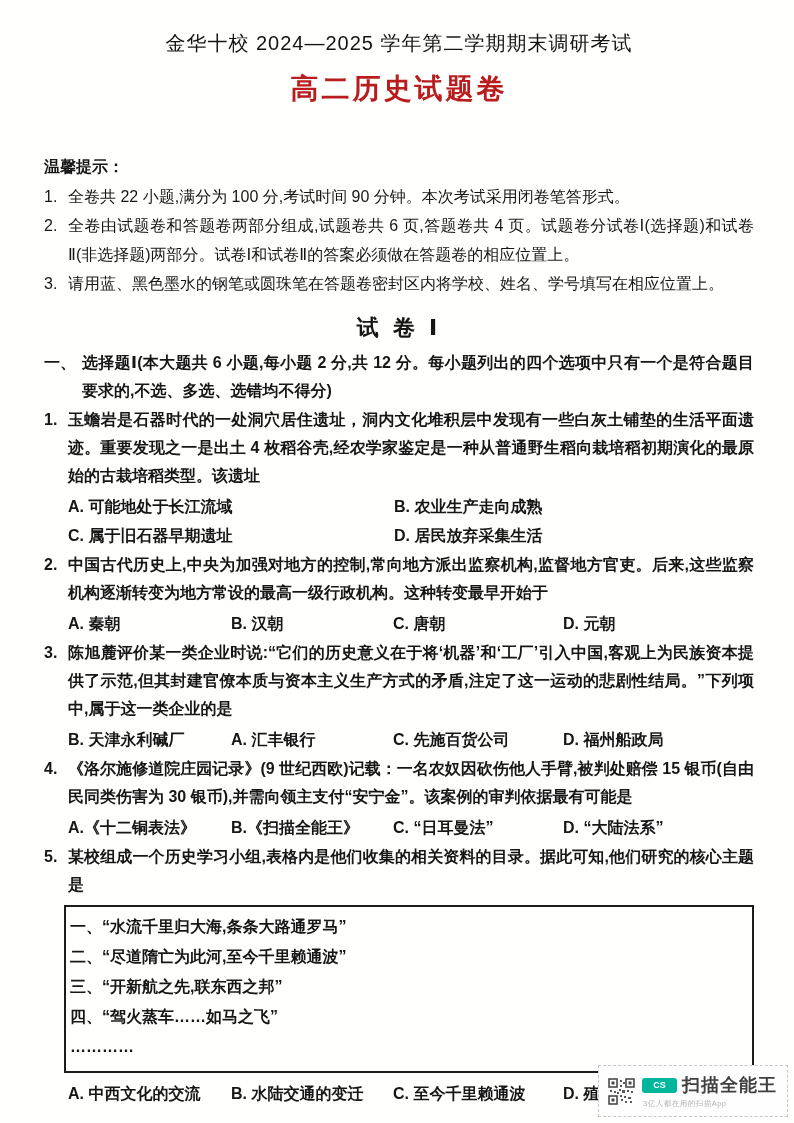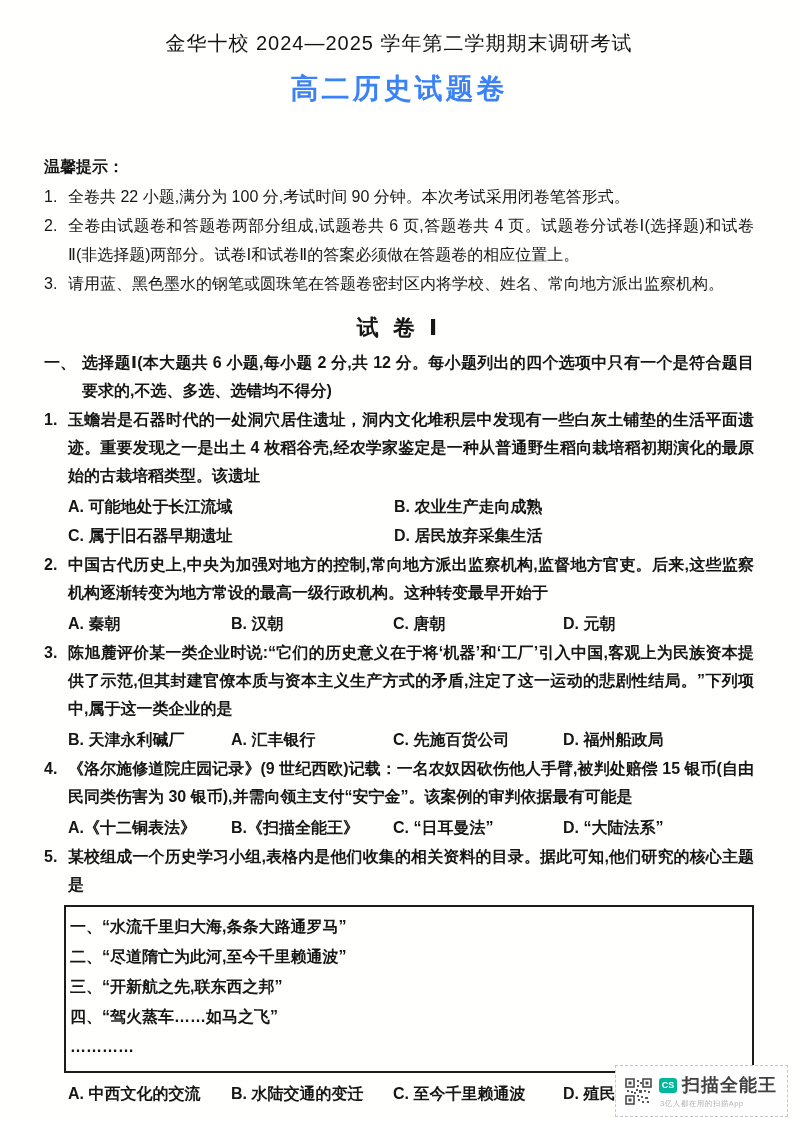--- a/index.html
+++ b/index.html
@@ -11,21 +11,21 @@
   }
   .page{position:relative;width:794px;height:1123px;background:#fffffe;overflow:hidden;}
   .doc{padding:30px 40px 0 44px;}
 
   .title{
     margin:0;text-align:center;
     font-size:20px;font-weight:400;letter-spacing:1px;color:#141414;
   }
   .subtitle{
     margin:13px 0 0 0;text-align:center;
-    font-size:28px;font-weight:700;letter-spacing:3px;color:#3b82f6;
+    font-size:28px;font-weight:700;letter-spacing:3px;color:#b91c1c;
   }
 
   .notice{margin-top:46px;font-size:16px;}
   .notice-heading{font-weight:700;font-size:16px;line-height:26px;margin-bottom:2px;}
   .n-item{display:flex;line-height:29px;}
   .n-item .num{flex:0 0 24px;}
   .n-item .txt{flex:1;text-align:justify;text-justify:inter-ideograph;}
 
   .paper-heading{
     margin-top:15px;text-align:center;
@@ -54,21 +54,21 @@
   .watermark{
     position:absolute;right:6px;bottom:6px;
     border:1px dashed #c8c8c8;background:#fefefe;
     padding:7px 10px 7px 9px;
     display:flex;align-items:center;gap:7px;
   }
   .wm-qr{width:27px;height:27px;display:block;}
   .wm-right{display:flex;flex-direction:column;}
   .wm-row{display:flex;align-items:center;gap:5px;}
   .wm-logo{
-    width:18px;height:15px;border-radius:3px;
+    width:35px;height:15px;border-radius:3px;
     background:#00b69b;color:#ffffff;
     font-size:9px;font-weight:700;
     display:flex;align-items:center;justify-content:center;
   }
   .wm-name{font-size:18px;font-weight:700;color:#404040;letter-spacing:1px;}
   .wm-tagline{font-size:7.5px;color:#b3b3b3;margin-top:2px;padding-left:1px;letter-spacing:0.5px;}
 </style>
 </head>
 <body>
 
@@ -83,21 +83,21 @@
       <div class="n-item">
         <span class="num">1.</span>
         <span class="txt">全卷共 22 小题,满分为 100 分,考试时间 90 分钟。本次考试采用闭卷笔答形式。</span>
       </div>
       <div class="n-item">
         <span class="num">2.</span>
         <span class="txt">全卷由试题卷和答题卷两部分组成,试题卷共 6 页,答题卷共 4 页。试题卷分试卷Ⅰ(选择题)和试卷Ⅱ(非选择题)两部分。试卷Ⅰ和试卷Ⅱ的答案必须做在答题卷的相应位置上。</span>
       </div>
       <div class="n-item">
         <span class="num">3.</span>
-        <span class="txt">请用蓝、黑色墨水的钢笔或圆珠笔在答题卷密封区内将学校、姓名、常向地方派出监察机构。</span>
+        <span class="txt">请用蓝、黑色墨水的钢笔或圆珠笔在答题卷密封区内将学校、姓名、学号填写在相应位置上。</span>
       </div>
     </div>
 
     <div class="paper-heading">试 卷 Ⅰ</div>
 
     <div class="section">
       <span class="sec-num">一、</span>
       <span class="sec-text">选择题Ⅰ(本大题共 6 小题,每小题 2 分,共 12 分。每小题列出的四个选项中只有一个是符合题目要求的,不选、多选、选错均不得分)</span>
     </div>
 

